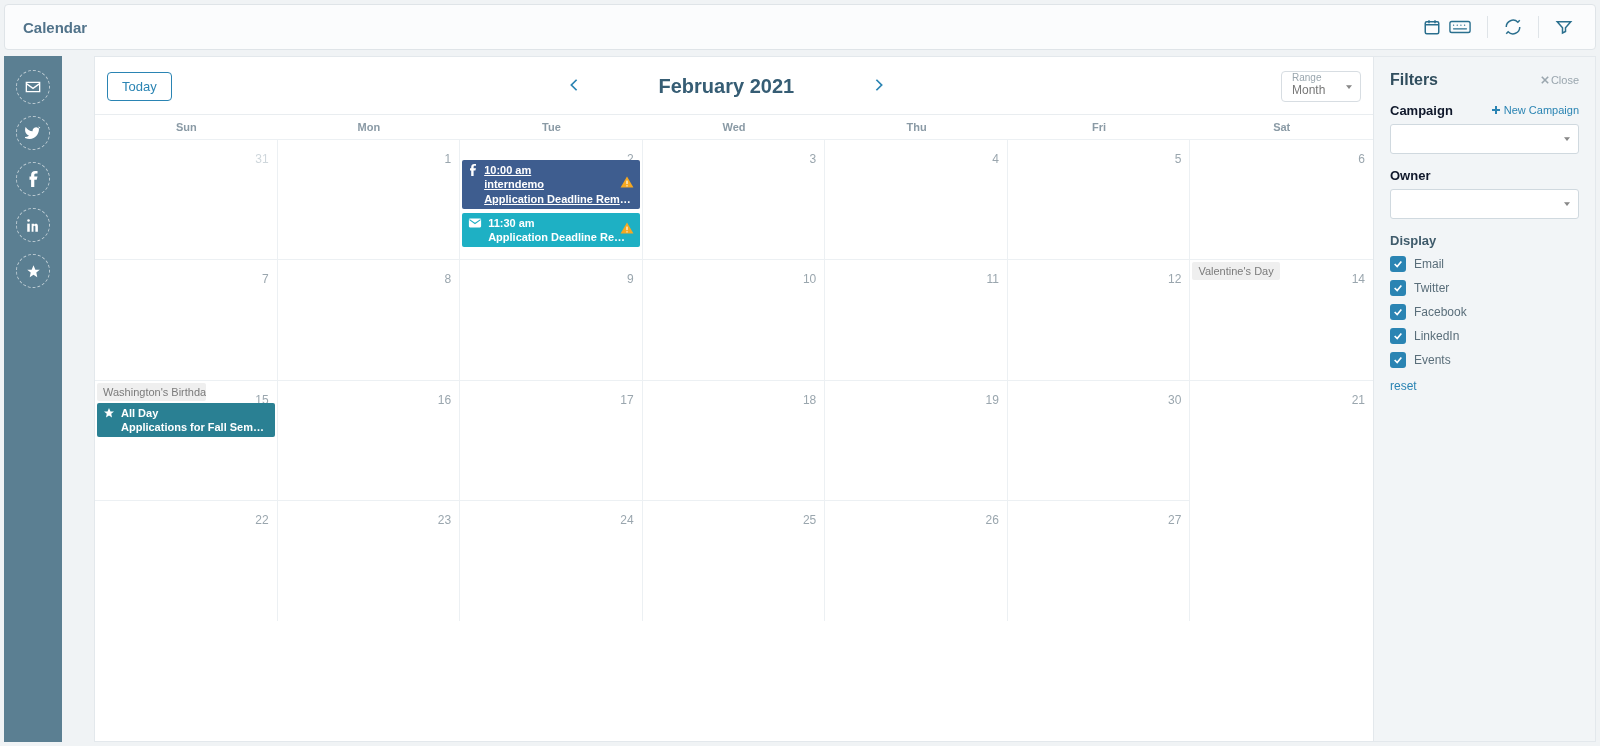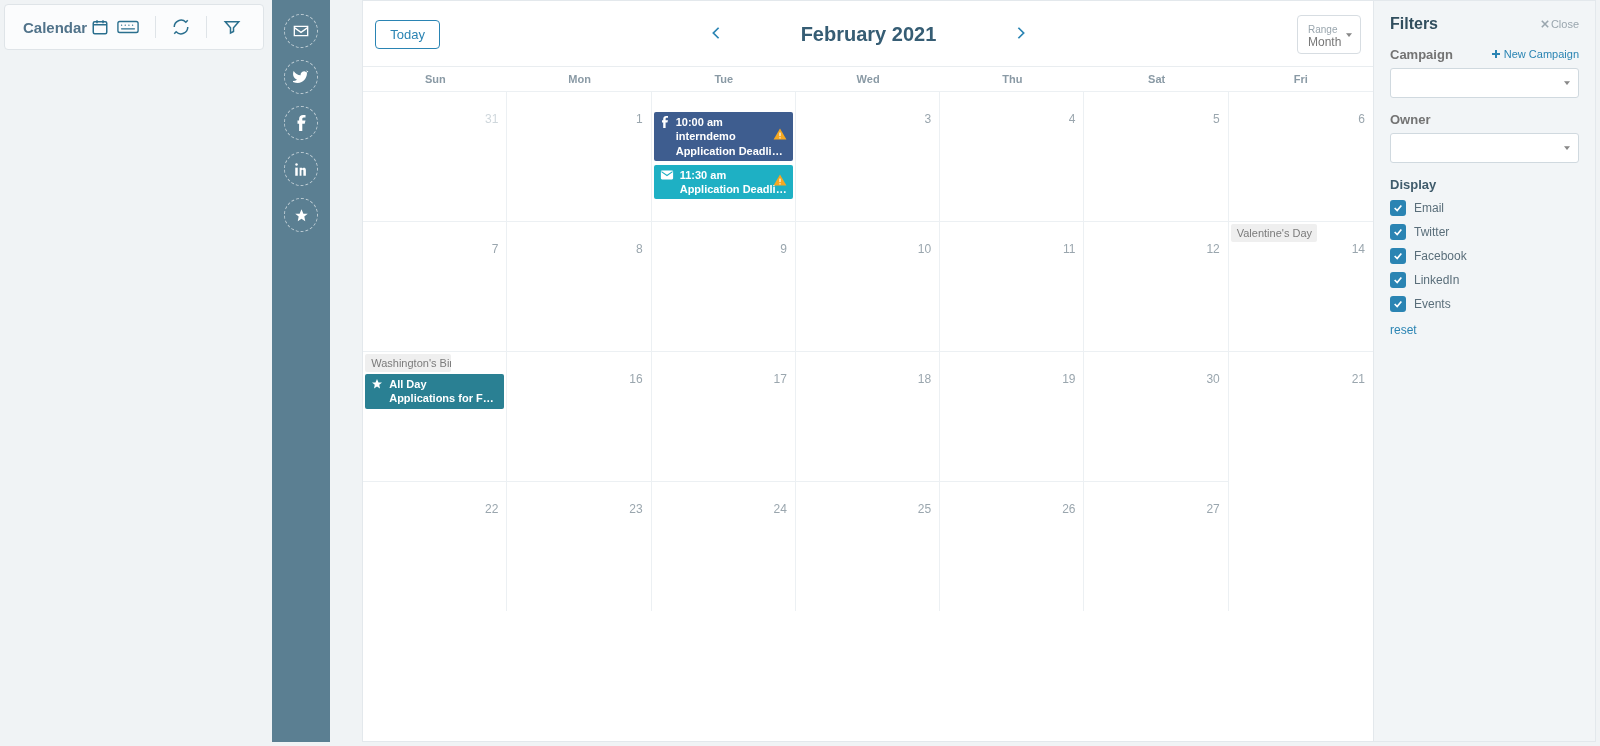--- a/index.html
+++ b/index.html
@@ -5,21 +5,21 @@
   * { box-sizing: border-box; margin: 0; padding: 0; }
   html, body { height: 100%; }
   body {
     font-family: "Segoe UI", Arial, sans-serif;
     font-size: 13px;
     color: #555;
     background: #f0f3f5;
     overflow: hidden;
   }
 
-  .wrap { display: flex; flex-direction: row; height: 746px; width: 1600px; }
+  .wrap { display: flex; flex-direction: column; height: 746px; width: 1600px; }
 
   
   .topbar {
     height: 46px;
     border: 1px solid #dfe4e8;
     background: #fbfcfd;
     display: flex;
     align-items: center;
     justify-content: space-between;
     padding: 0 18px 0 18px;
@@ -61,56 +61,56 @@
     border-bottom: 1px solid #e9edf0;
   }
   .today-btn {
     border: 1px solid #2a84b3; color: #2a84b3; background: #fff;
     padding: 6px 14px; border-radius: 4px; font-size: 13px; cursor: pointer;
   }
   .cal-title-block { display: flex; align-items: center; gap: 80px; }
   .chev { color: #2a84b3; cursor: pointer; font-size: 16px; }
   .cal-title { color: #365d74; font-weight: 700; font-size: 20px; }
   .range-select {
-    border: 1px solid #d7dde2; border-radius: 4px; width: 64px; padding: 8px 26px 4px 10px;
+    border: 1px solid #d7dde2; border-radius: 4px; width: 80px; padding: 0 26px 4px 10px;
     cursor: pointer; position: relative; font-size: 12px; color: #777;
   }
   .range-select .rs-label { font-size: 10px; color: #9aa6ae; }
   .range-select::after { content: "▾"; position: absolute; right: 8px; top: 50%; transform: translateY(-50%) scaleY(.6); color: #888; }
 
   .dow-row { display: grid; grid-template-columns: repeat(7, 1fr); }
   .dow { text-align: center; padding: 6px 0; color: #8a9aa5; font-weight: 600; font-size: 11px; }
 
   .grid { flex: 1; display: grid; grid-template-rows: repeat(5, 1fr); grid-template-columns: repeat(7, 1fr); }
   .cell { border-top: 1px solid #ecf0f3; border-right: 1px solid #ecf0f3; position: relative; padding: 2px; overflow: hidden; }
   .cell:nth-child(7n) { border-right: none; }
-  .daynum { position: absolute; top: 20px; right: 8px; color: #9aa6ae; font-size: 12px; }
+  .daynum { position: absolute; top: 12px; right: 8px; color: #9aa6ae; font-size: 12px; }
   .daynum.muted { color: #cfd7dc; }
   .holiday {
     position: absolute; top: 2px; left: 2px; background: #efefef; color: #7b7b7b;
     font-size: 11px; padding: 3px 6px; border-radius: 2px; max-width: 60%; overflow: hidden; white-space: nowrap;
   }
 
   .event { margin-top: 18px; border-radius: 2px; color: #fff; font-size: 11px; line-height: 1.3; padding: 3px 6px; display: flex; gap: 6px; align-items: flex-start; cursor: pointer; position: relative; }
   .event + .event { margin-top: 4px; }
   .event .eicon { margin-top: 1px; flex-shrink: 0; }
   .event .etxt { overflow: hidden; }
   .event .etxt b { font-weight: 700; display: block; }
   .event .warn { position: absolute; right: 6px; top: 50%; transform: translateY(-50%); color: #ffbf45; }
-  .event.deepblue { background: #3e5d8f; }
+  .event.deepblue { background: #3e5d8f; text-decoration: underline; }
   .event.teal { background: #1eb0c4; }
   .event.darkteal { background: #2a8093; }
 
   
   .filters { width: 222px; background: #f2f5f7; border: 1px solid #e3e8ec; border-left: none; padding: 14px 16px; display: flex; flex-direction: column; gap: 14px; }
   .filters .fhdr { display: flex; justify-content: space-between; }
   .filters .fhdr h3 { color: #314e5e; font-size: 16px; font-weight: 700; }
   .close-link { color: #9aa6ae; font-size: 11px; cursor: pointer; display: flex; align-items: center; gap: 2px; }
   .section-label { display: flex; justify-content: space-between; align-items: baseline; }
-  .section-label b { font-weight: 700; color: #737373; font-size: 13px; }
+  .section-label b { font-weight: 700; color: #0f172a; font-size: 13px; }
   .new-link { color: #2a84b3; font-size: 11px; cursor: pointer; display: flex; align-items: center; gap: 3px; }
   .select-box { border: 1px solid #d0d9df; background: #fff; height: 30px; border-radius: 3px; position: relative; cursor: pointer; }
   .select-box::after { content: "▾"; position: absolute; right: 8px; top: 50%; transform: translateY(-50%) scaleY(.6); color: #888; font-size: 12px; }
   .checklist { display: flex; flex-direction: column; gap: 8px; }
   .chk { display: flex; align-items: center; gap: 8px; font-size: 12px; color: #5a6e7a; cursor: pointer; }
   .chk .box { width: 16px; height: 16px; border-radius: 3px; background: #2a84b3; display: flex; align-items: center; justify-content: center; color: #fff; flex-shrink: 0; }
   .reset { color: #2a84b3; font-size: 12px; cursor: pointer; margin-top: 2px; }
 </style>
 </head>
 <body>
@@ -201,22 +201,22 @@
           <div>Month</div>
         </div>
       </div>
 
       <div class="dow-row">
           <div class="dow">Sun</div>
           <div class="dow">Mon</div>
           <div class="dow">Tue</div>
           <div class="dow">Wed</div>
           <div class="dow">Thu</div>
+          <div class="dow">Fri</div>
           <div class="dow">Sat</div>
-          <div class="dow">Fri</div>
         </div>
       <div class="grid">
           <div class="cell">
             <span class="daynum muted">31</span>
           </div>
           <div class="cell">
             <span class="daynum">1</span>
           </div>
           <div class="cell">
             <span class="daynum">2</span>

